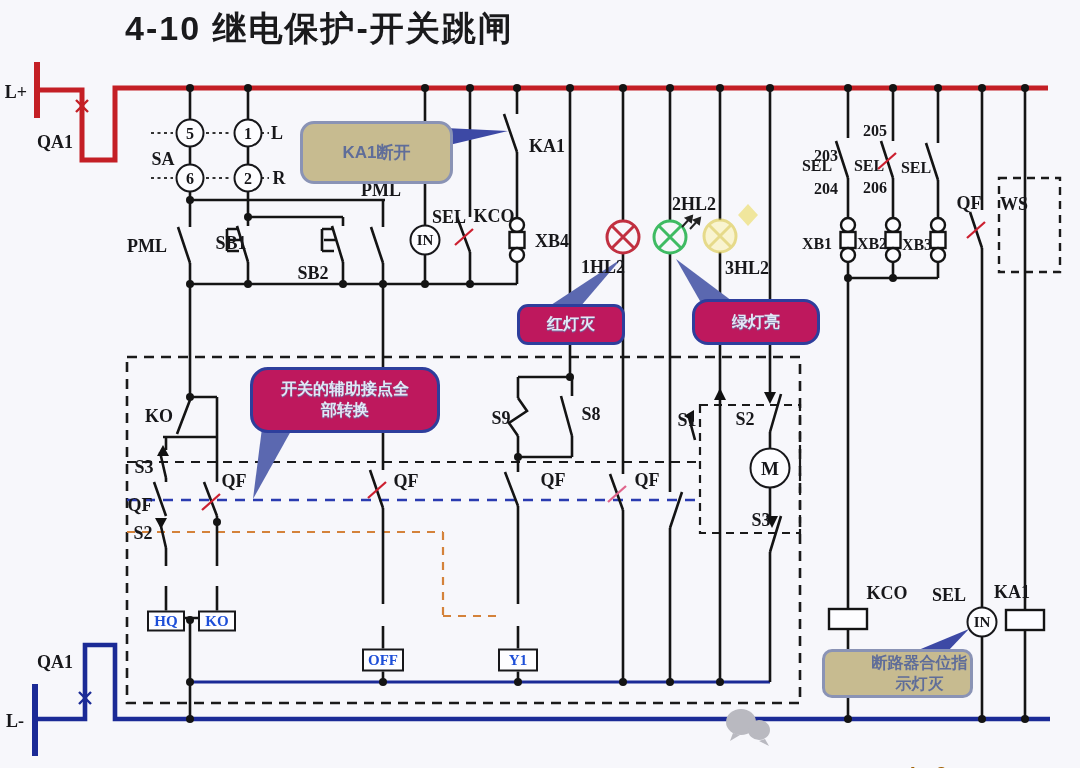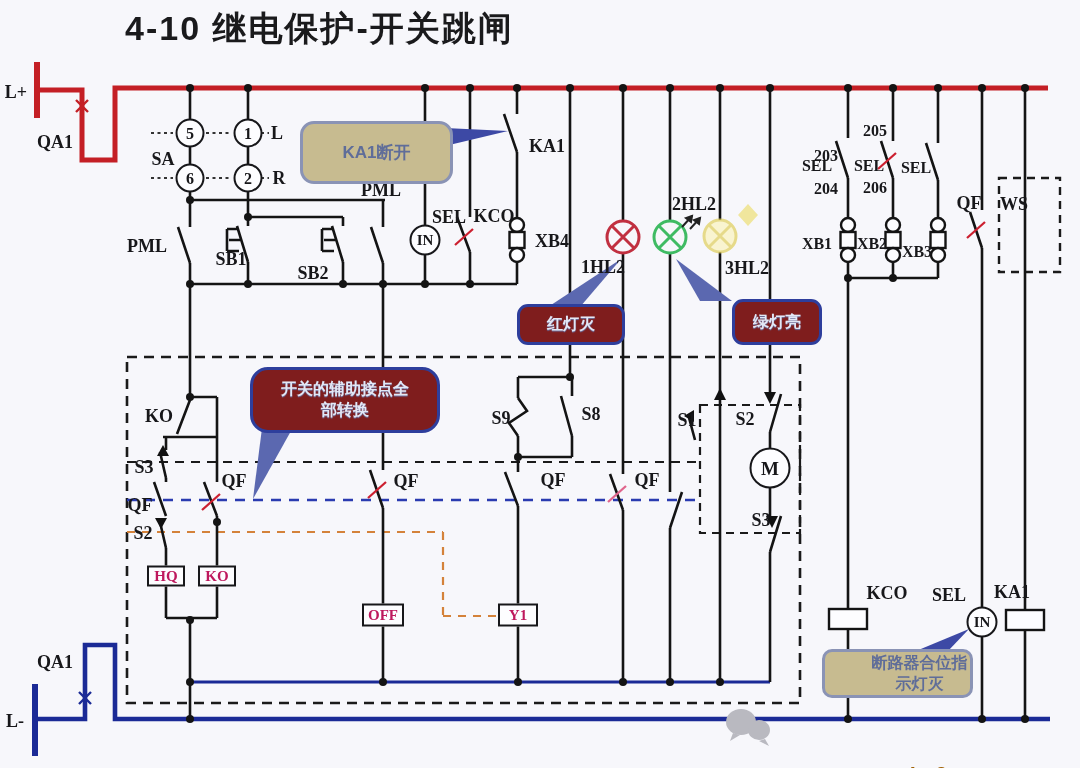--- a/index.html
+++ b/index.html
@@ -7,26 +7,26 @@
          font-family:"Liberation Serif", serif;}
   svg{position:absolute;left:0;top:0;}
   .lb{position:absolute;transform:translate(-50%,-50%);font:700 18px "Liberation Serif",serif;
       color:#17171a;white-space:nowrap;z-index:3;}
   .sm{font-size:16px;}
   .circ{position:absolute;transform:translate(-50%,-50%);border:2.5px solid #17171a;border-radius:50%;
         background:#fdfdff;display:flex;align-items:center;justify-content:center;
         font:700 16px "Liberation Serif",serif;color:#17171a;z-index:3;box-sizing:border-box;}
   .bx{position:absolute;transform:translate(-50%,-50%);border:2.5px solid #17171a;background:#fdfdff;
       display:flex;align-items:center;justify-content:center;font:700 15px "Liberation Serif",serif;
-      color:#be185d;z-index:3;box-sizing:border-box;}
+      color:#1d4ed8;z-index:3;box-sizing:border-box;margin-top:45px;}
   .bub{position:absolute;display:flex;flex-direction:column;align-items:center;justify-content:center;
        text-align:center;z-index:5;box-sizing:border-box;line-height:1.25;}
   .bub.tan{background:#c7bb90;border:3px solid #8a93b5;border-radius:14px;
            color:#5f6d99;font:700 17px "Liberation Sans",sans-serif;}
-  .bub.blue{background:#7f1d1d;border:3px solid #2e3e9c;border-radius:11px;
+  .bub.blue{background:#be185d;border:3px solid #2e3e9c;border-radius:11px;
             color:#e3e7f5;font:700 16px "Liberation Sans",sans-serif;text-shadow:0 1px 1px #6a76a8;}
   #title{position:absolute;left:125px;top:6px;font:700 34px "Liberation Sans",sans-serif;
          color:#1a1a1c;letter-spacing:2px;z-index:3;}
   #wm-text{position:absolute;left:770px;top:700px;font:400 31px "Liberation Sans",sans-serif;
            color:#c6c6cd;letter-spacing:4px;z-index:6;}
   #wm-site{position:absolute;left:897px;top:764px;font:700 21px "DejaVu Sans Mono",monospace;
            color:#a16207;z-index:6;}
 </style>
 </head>
 <body>
@@ -225,40 +225,40 @@
   </svg>
 
   <div id="title">4-10   继电保护-开关跳闸</div>
 
   <span class="lb" style="left:16px;top:92px;">L+</span>
   <span class="lb" style="left:55px;top:142px;">QA1</span>
   <span class="lb" style="left:163px;top:159px;">SA</span>
   <span class="lb" style="left:277px;top:133px;">L</span>
   <span class="lb" style="left:279px;top:178px;">R</span>
   <span class="lb" style="left:147px;top:246px;">PML</span>
-  <span class="lb" style="left:231px;top:259px;">SB1</span>
+  <span class="lb" style="left:231px;top:243px;">SB1</span>
   <span class="lb" style="left:313px;top:267px;margin-top:6px;">SB2</span>
   <span class="lb" style="left:381px;top:190px;">PML</span>
   <span class="lb" style="left:449px;top:217px;">SEL</span>
   <span class="lb" style="left:494px;top:216px;">KCO</span>
   <span class="lb" style="left:547px;top:146px;">KA1</span>
   <span class="lb" style="left:552px;top:241px;">XB4</span>
   <span class="lb" style="left:603px;top:267px;">1HL2</span>
   <span class="lb" style="left:694px;top:204px;">2HL2</span>
   <span class="lb" style="left:747px;top:268px;">3HL2</span>
   <span class="lb sm" style="left:826px;top:130px;margin-top:26px;">203</span>
   <span class="lb sm" style="left:875px;top:131px;">205</span>
   <span class="lb sm" style="left:817px;top:166px;">SEL</span>
   <span class="lb sm" style="left:869px;top:166px;">SEL</span>
   <span class="lb sm" style="left:916px;top:168px;">SEL</span>
   <span class="lb sm" style="left:826px;top:189px;">204</span>
   <span class="lb sm" style="left:875px;top:188px;">206</span>
   <span class="lb sm" style="left:817px;top:244px;">XB1</span>
   <span class="lb sm" style="left:872px;top:244px;">XB2</span>
-  <span class="lb sm" style="left:917px;top:252px;">XB3</span>
+  <span class="lb sm" style="left:917px;top:245px;">XB3</span>
   <span class="lb" style="left:969px;top:203px;">QF</span>
   <span class="lb" style="left:1014px;top:204px;">WS</span>
   <span class="lb" style="left:159px;top:416px;">KO</span>
   <span class="lb" style="left:144px;top:467px;">S3</span>
   <span class="lb" style="left:140px;top:505px;">QF</span>
   <span class="lb" style="left:143px;top:533px;">S2</span>
   <span class="lb" style="left:234px;top:481px;">QF</span>
   <span class="lb" style="left:406px;top:481px;">QF</span>
   <span class="lb" style="left:501px;top:418px;">S9</span>
   <span class="lb" style="left:591px;top:414px;">S8</span>
@@ -286,21 +286,21 @@
   <span class="bx" style="left:217px;top:576px;width:38px;height:21px;">KO</span>
   <span class="bx" style="left:383px;top:615px;width:42px;height:23px;">OFF</span>
   <span class="bx" style="left:518px;top:615px;width:40px;height:23px;">Y1</span>
 
   <div class="bub tan" style="left:300px;top:121px;width:153px;height:63px;">
     <span>KA1断开</span>
   </div>
   <div class="bub blue" style="left:517px;top:304px;width:108px;height:41px;">
     <span>红灯灭</span>
   </div>
-  <div class="bub blue" style="left:732px;top:299px;width:90px;height:46px;">
+  <div class="bub blue" style="left:692px;top:299px;width:128px;height:46px;border-radius:16px;">
     <span>绿灯亮</span>
   </div>
   <div class="bub blue" style="left:250px;top:367px;width:190px;height:66px;border-radius:18px;">
     <span>开关的辅助接点全</span>
     <span>部转换</span>
   </div>
   <div class="bub tan" style="left:822px;top:649px;width:151px;height:49px;font-size:16px;border-radius:10px;padding-left:44px;">
     <span>断路器合位指</span>
     <span>示灯灭</span>
   </div>

